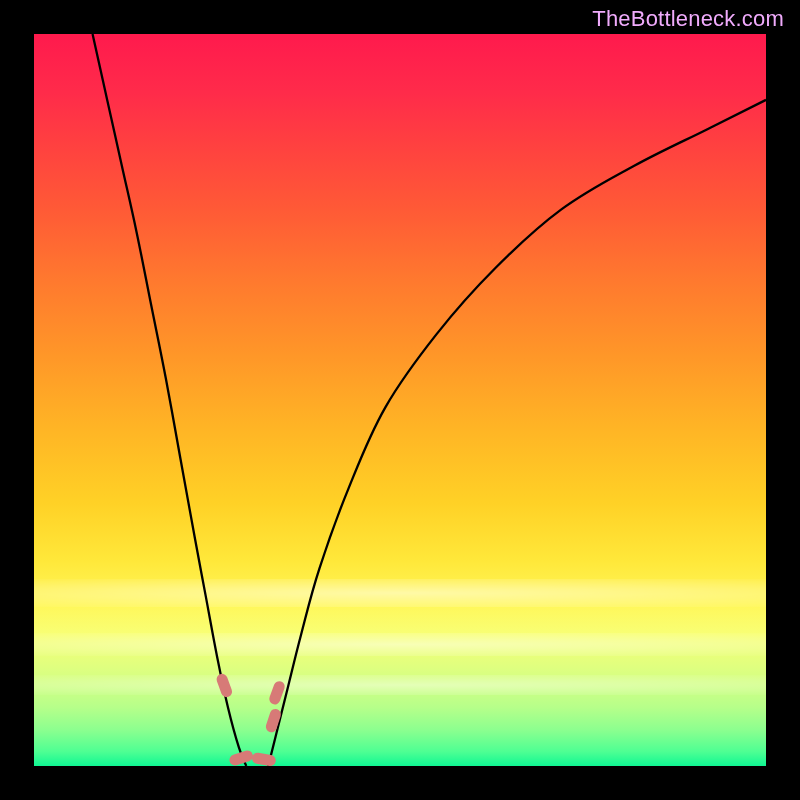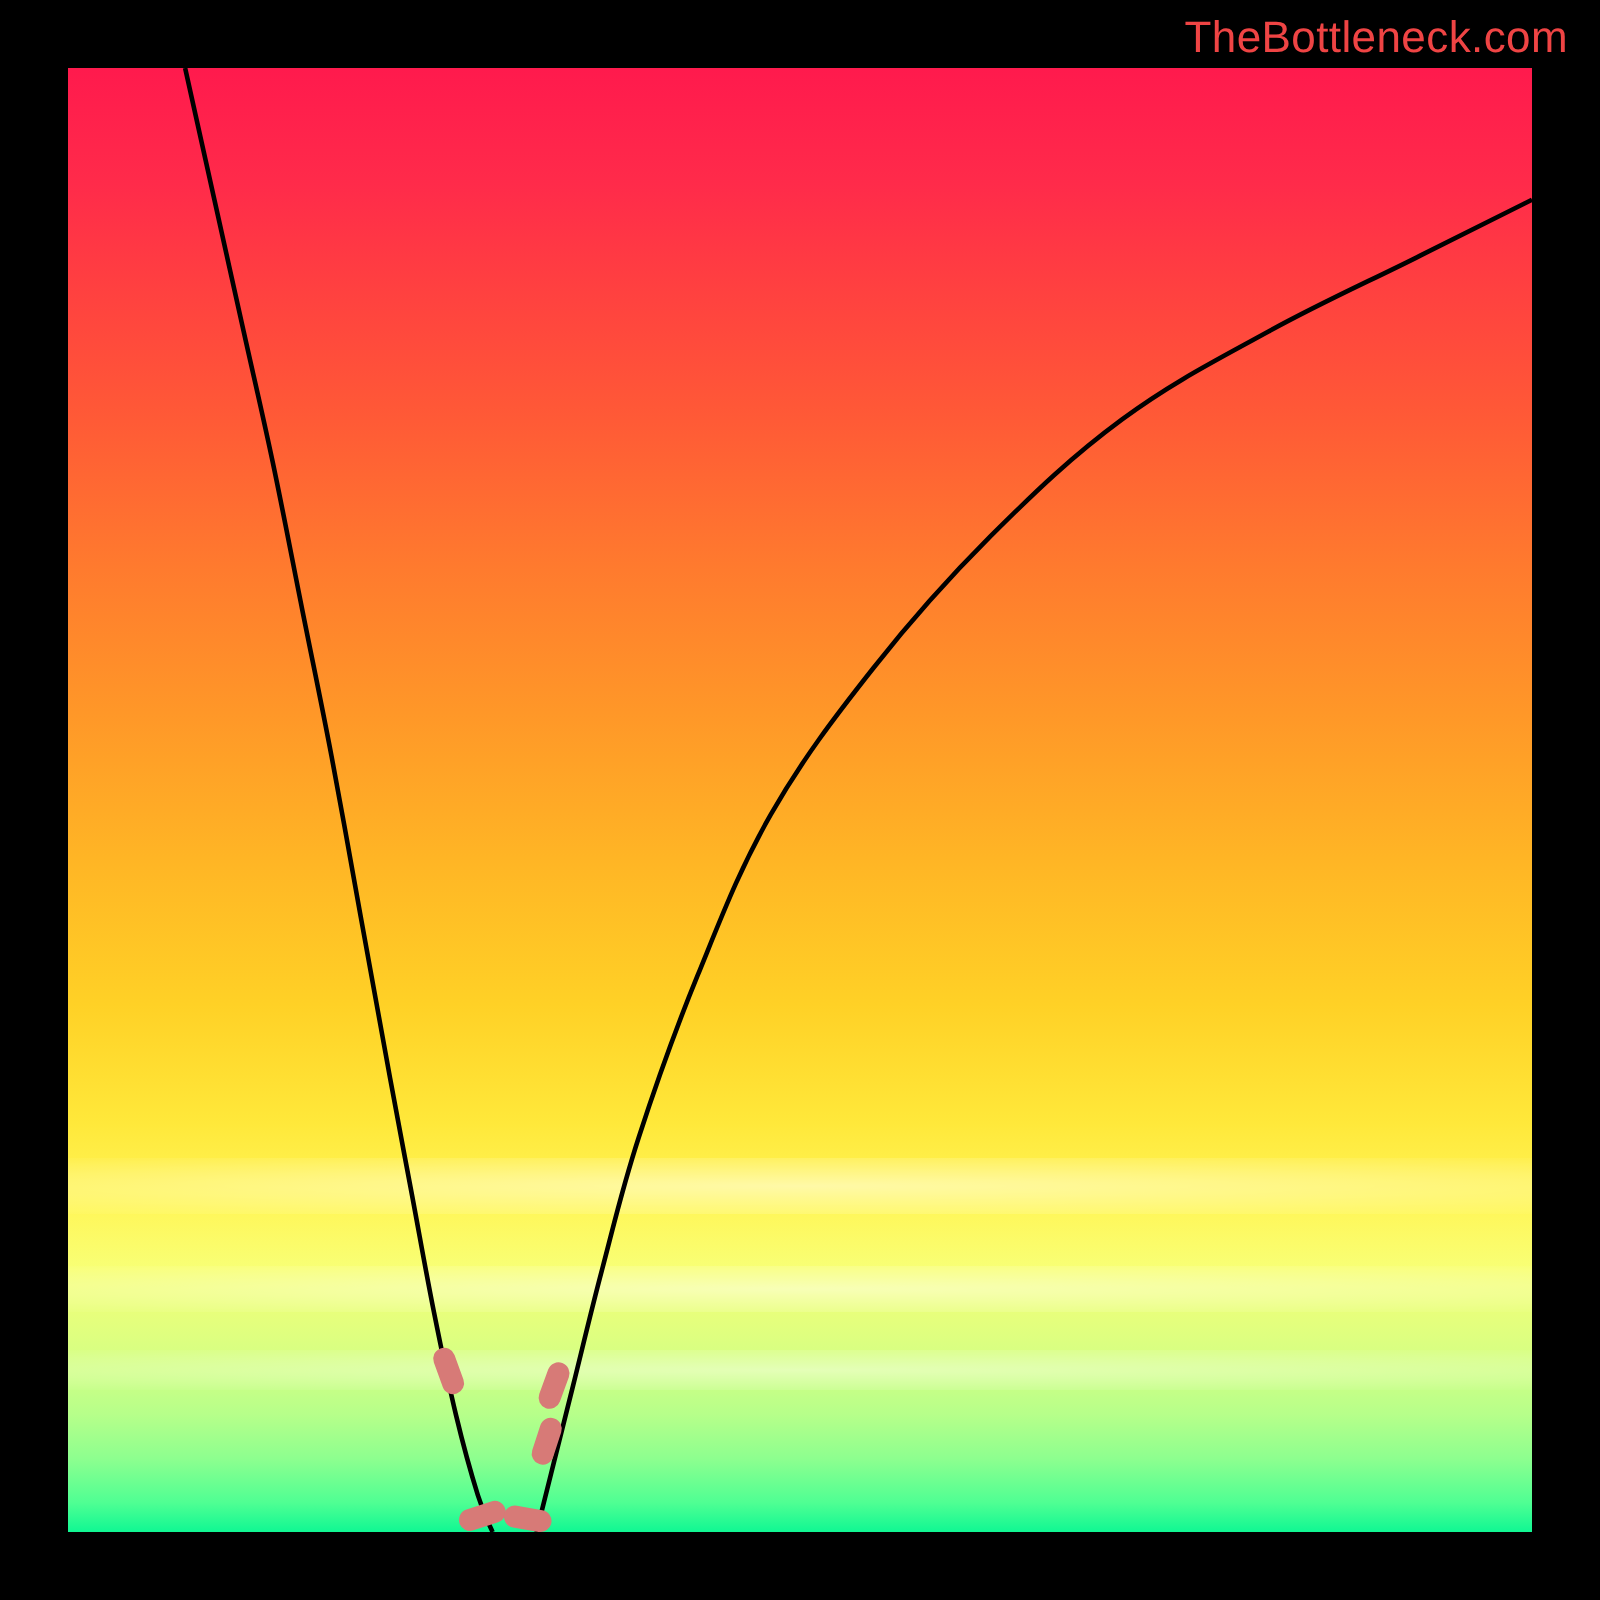--- a/index.html
+++ b/index.html
@@ -44,21 +44,21 @@
     pointer-events: none;
     mix-blend-mode: screen;
   }
   .band1 { top: 74.5%; height: 3.8%; background: radial-gradient(ellipse 120% 100% at 50% 50%, rgba(255,255,230,0.55), rgba(255,255,200,0) 70%); }
   .band2 { top: 81.8%; height: 3.2%; background: radial-gradient(ellipse 120% 100% at 50% 50%, rgba(255,255,235,0.50), rgba(255,255,200,0) 70%); }
   .band3 { top: 87.5%; height: 2.8%; background: radial-gradient(ellipse 120% 100% at 50% 50%, rgba(240,255,235,0.45), rgba(255,255,200,0) 70%); }
   .watermark {
     position: absolute;
     top: 6px;
     right: 16px;
-    color: #ef4444;
+    color: #f0abfc;
     font-size: 22px;
     font-weight: 400;
     letter-spacing: 0.2px;
   }
   svg.curves {
     position: absolute;
     left: 34px;
     top: 34px;
     width: 732px;
     height: 732px;

